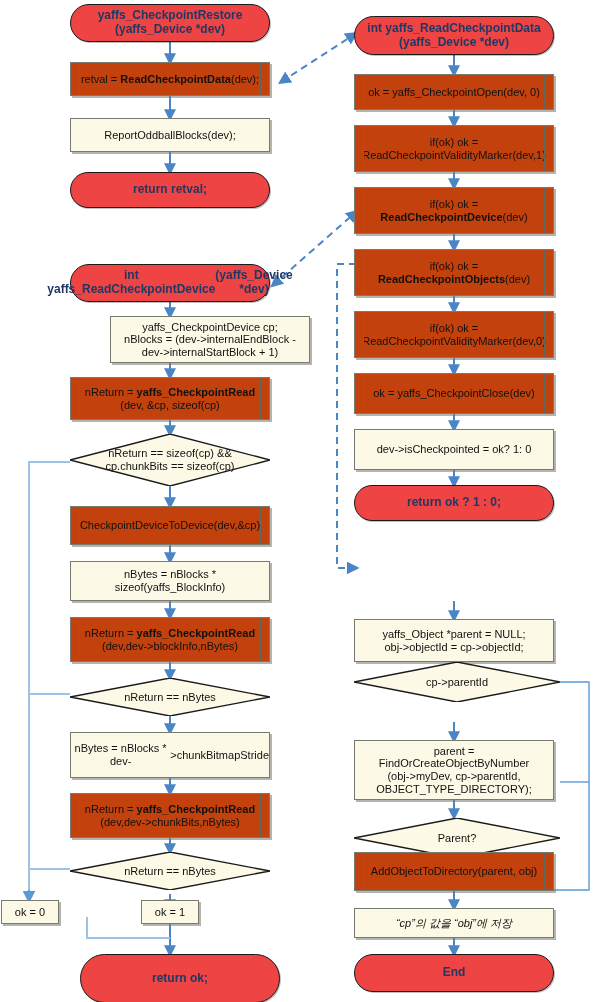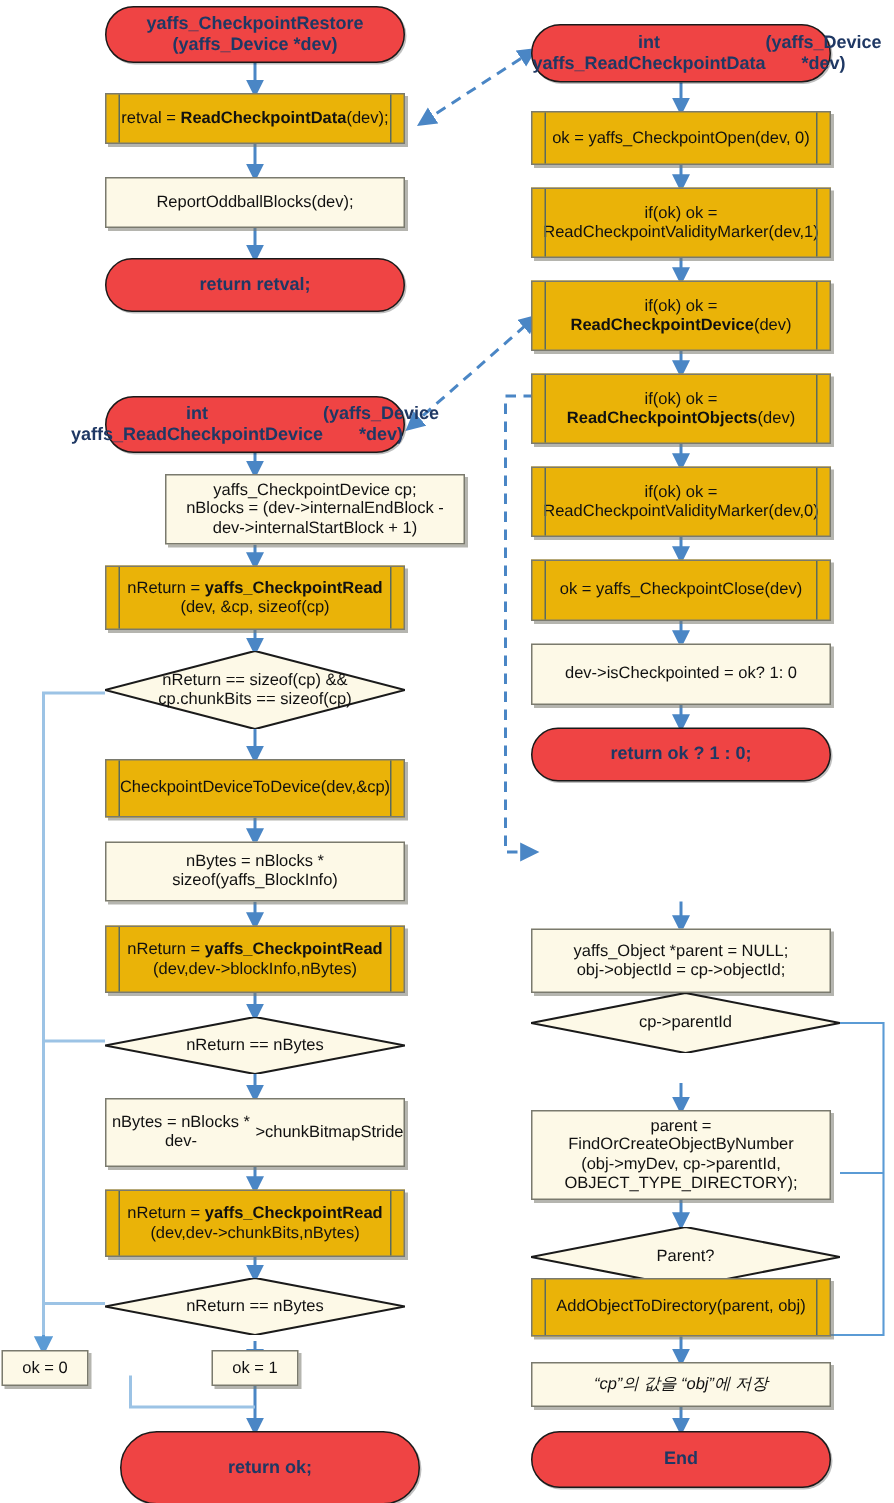--- a/index.html
+++ b/index.html
@@ -14,21 +14,21 @@
   
   .term{background:#ef4444;border:1.5px solid #1a1a1a;border-radius:999px;
         font-weight:bold;color:#1F3864;font-size:12px;
         box-shadow:1px 1px 0 rgba(0,0,0,.25);}
 
   
   .proc{background:#FDF9E7;border:1px solid #7a7a6e;font-size:11px;color:#111;
         box-shadow:2px 2px 0 rgba(120,120,110,.55);}
 
   
-  .sub{background:#eab308;border:1px solid #7a7a6e;font-size:11px;color:#111;
+  .sub{background:#c2410c;border:1px solid #7a7a6e;font-size:11px;color:#111;
        box-shadow:2px 2px 0 rgba(120,120,110,.55);justify-content:center;}
   .sub::before,.sub::after{content:"";position:absolute;top:0;bottom:0;width:0;
        border-left:1px solid #5b6b5f;}
   .sub::before{left:8px;}
   .sub::after{right:8px;}
 
   
   .dec{position:absolute;}
   .dec .dlabel{position:absolute;left:0;right:0;top:50%;transform:translateY(-50%);
        text-align:center;font-size:11px;color:#111;z-index:2;line-height:1.15;}
@@ -199,21 +199,21 @@
   </div>
 
   <div class="node proc" style="left:141px;top:900px;width:58px;height:24px;">
     <span>ok = 1</span>
   </div>
 
   <div class="node term" style="left:80px;top:954px;width:200px;height:49px;">
     <span>return ok;</span>
   </div>
 
-  <div class="node term" style="left:354px;top:16px;width:200px;height:39px;flex-direction:row;justify-content:space-between;">
+  <div class="node term" style="left:354px;top:16px;width:200px;height:39px;flex-direction:column;">
     <div>int yaffs_ReadCheckpointData</div>
     <div>(yaffs_Device *dev)</div>
   </div>
 
   <div class="node sub" style="left:354px;top:74px;width:200px;height:36px;">
     <span>ok = yaffs_CheckpointOpen(dev, 0)</span>
   </div>
 
   <div class="node sub" style="left:354px;top:125px;width:200px;height:47px;flex-direction:column;">
     <div>if(ok)  ok =</div>

